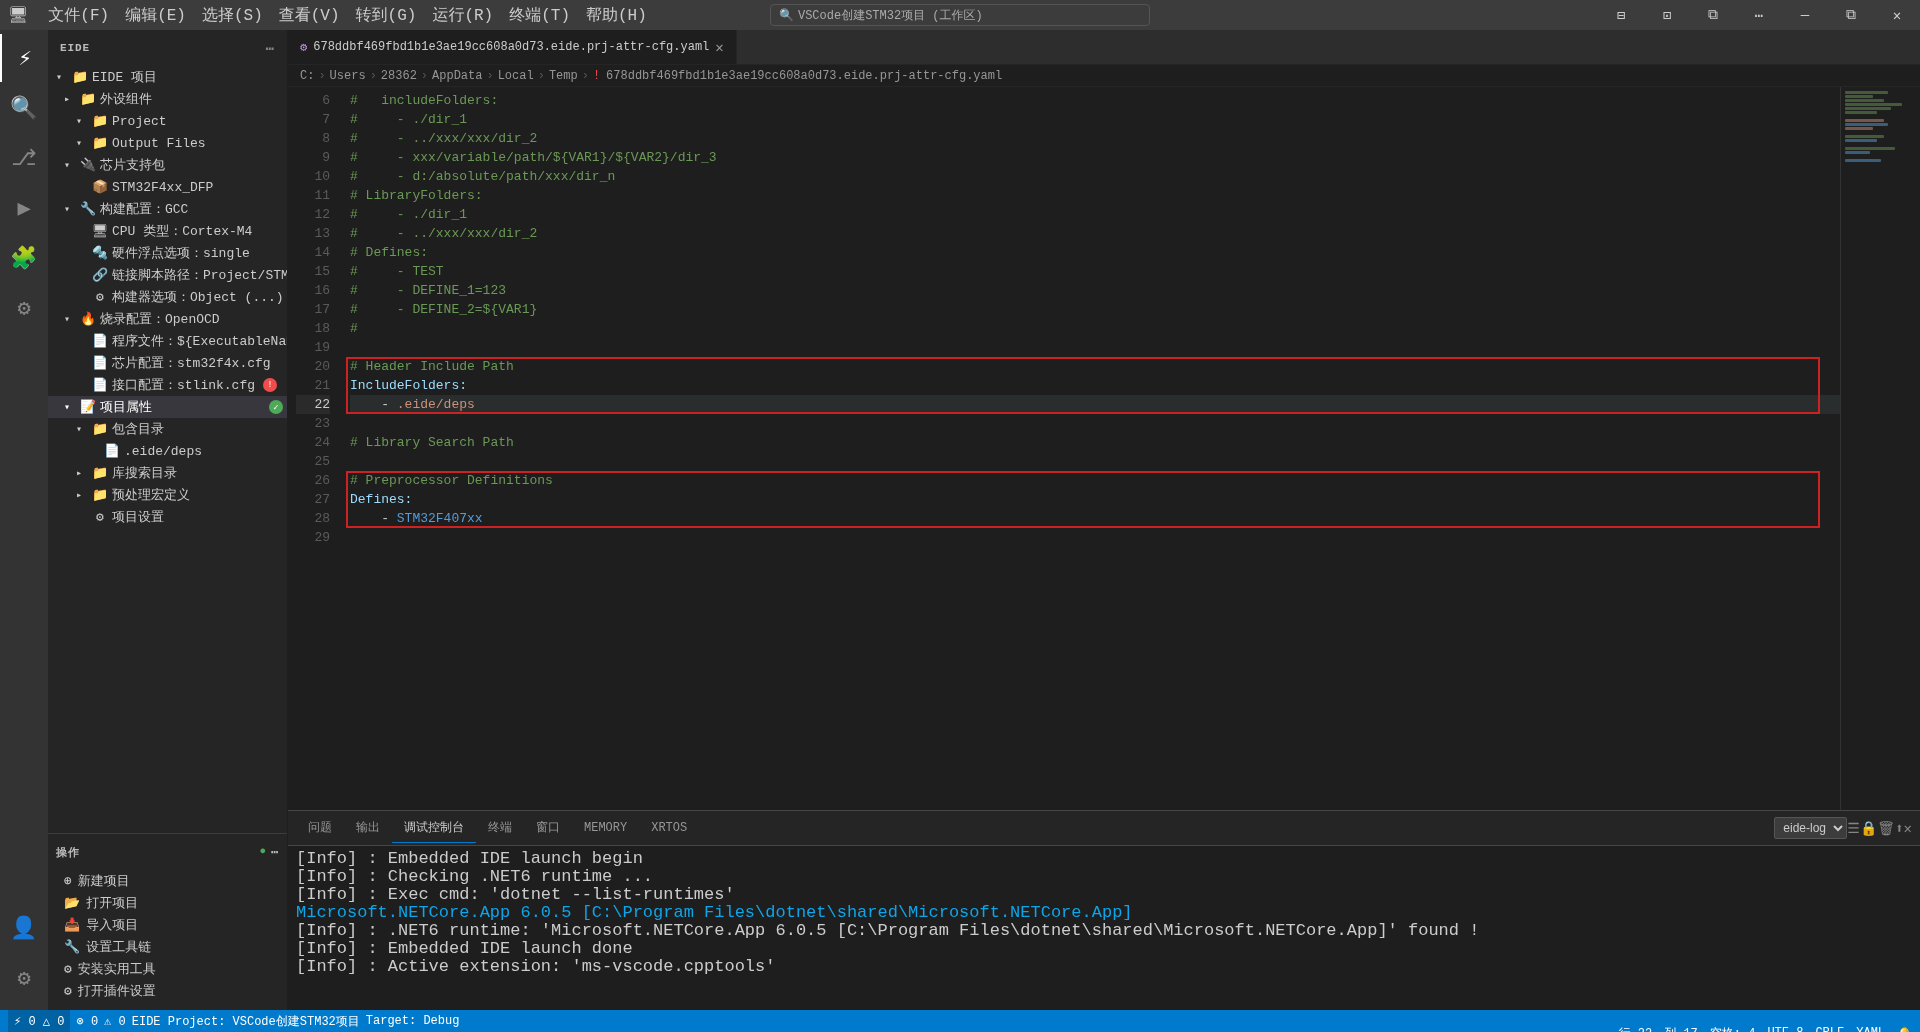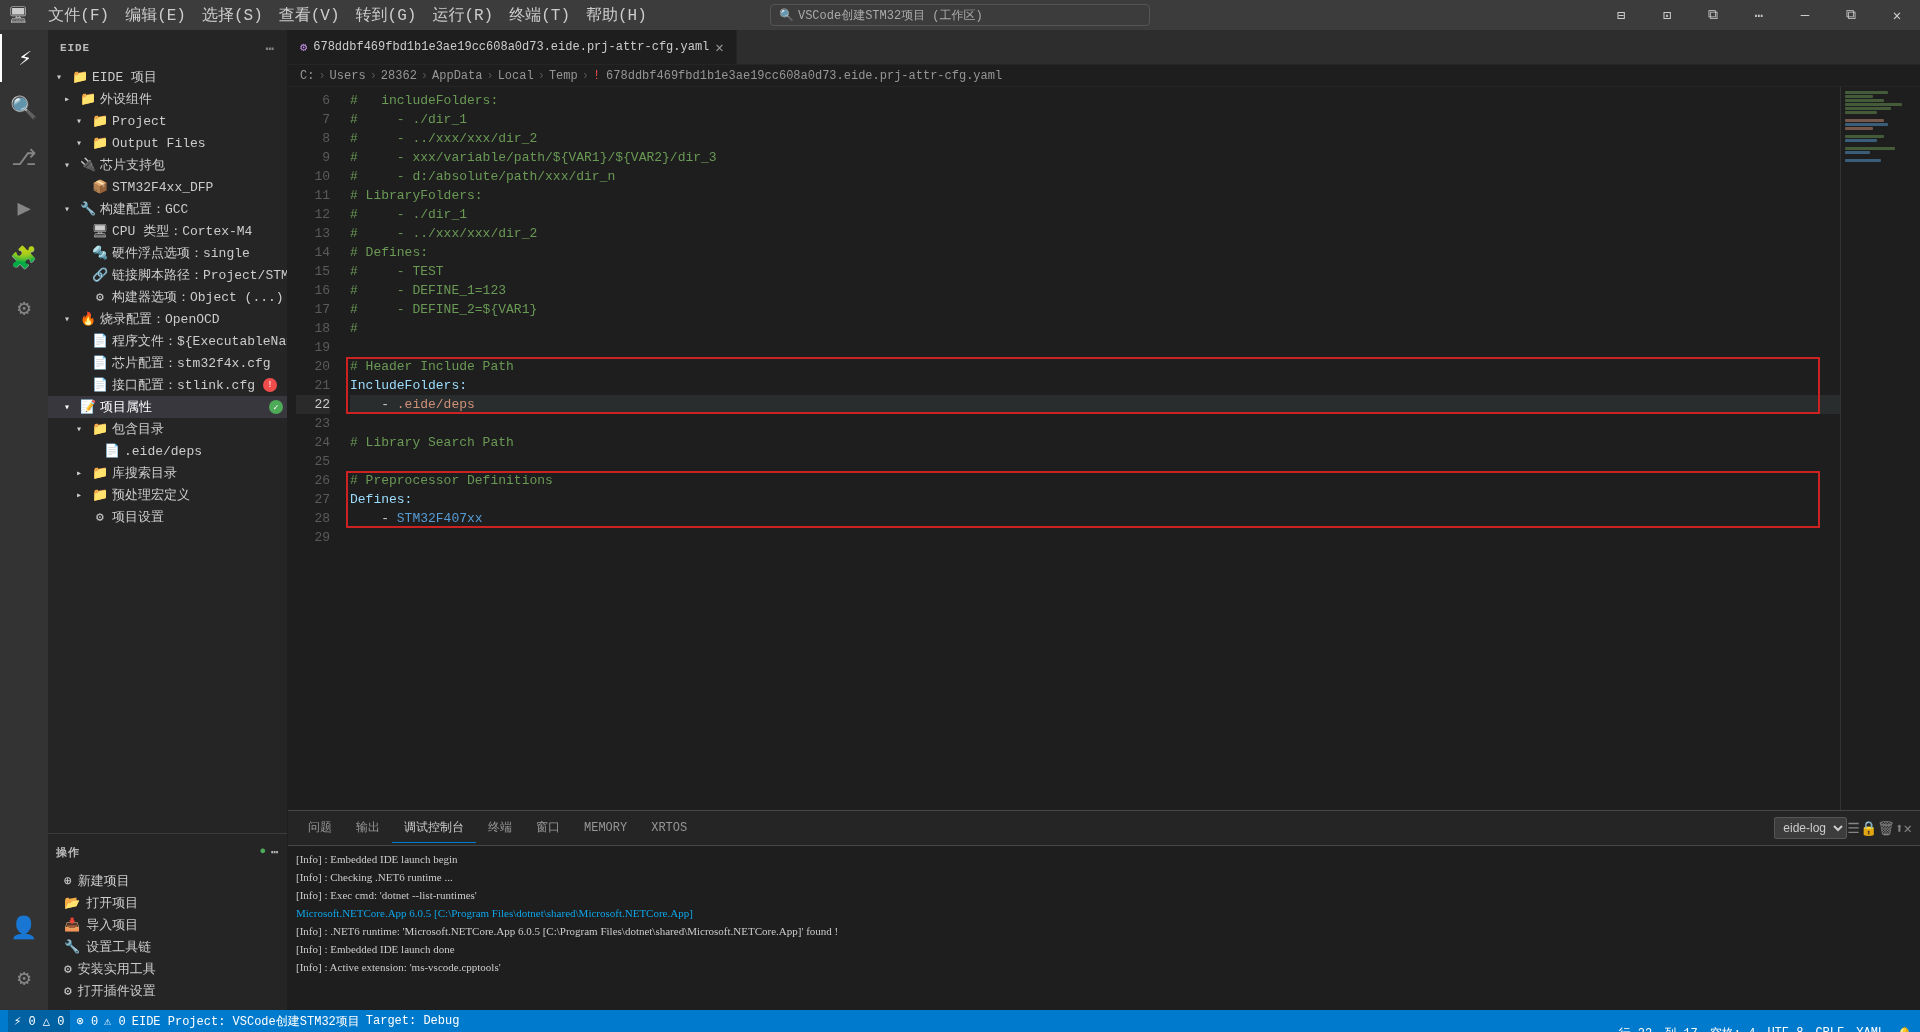--- a/index.html
+++ b/index.html
@@ -351,24 +351,23 @@
       color: #cccccc;
       font-size: 12px;
       padding: 2px 4px;
       border-radius: 2px;
       cursor: pointer;
     }
     .panel-content {
       flex: 1;
       overflow-y: auto;
       padding: 4px 8px;
-      font-size: 11px;
+      font-size: 17px;
       line-height: 18px;
       color: #cccccc;
-      font-family: Liberation Serif, serif;
     }
     .log-line { color: #cccccc; }
     .log-highlight { color: #0ea5e9; }
 
     
     .status-bar {
       height: 22px;
       background: #007acc;
       display: flex;
       align-items: center;

